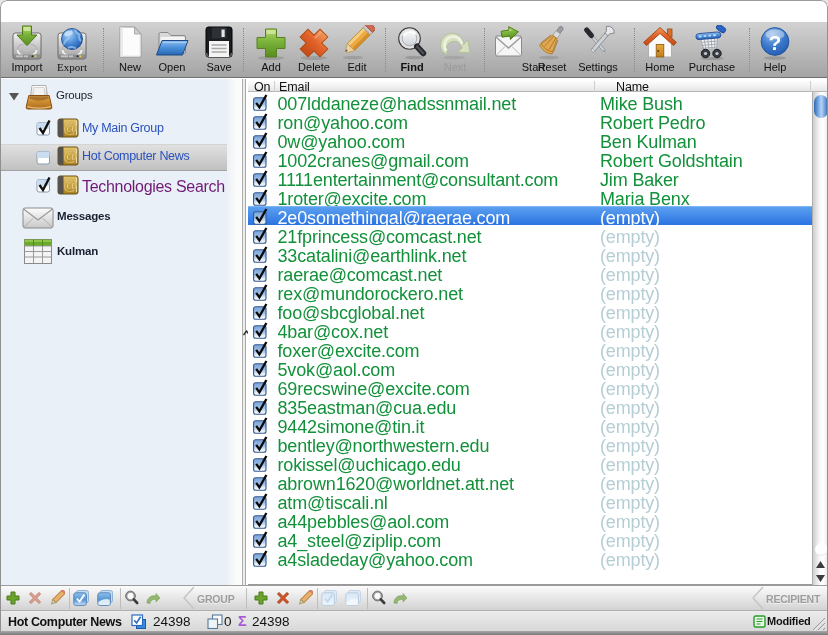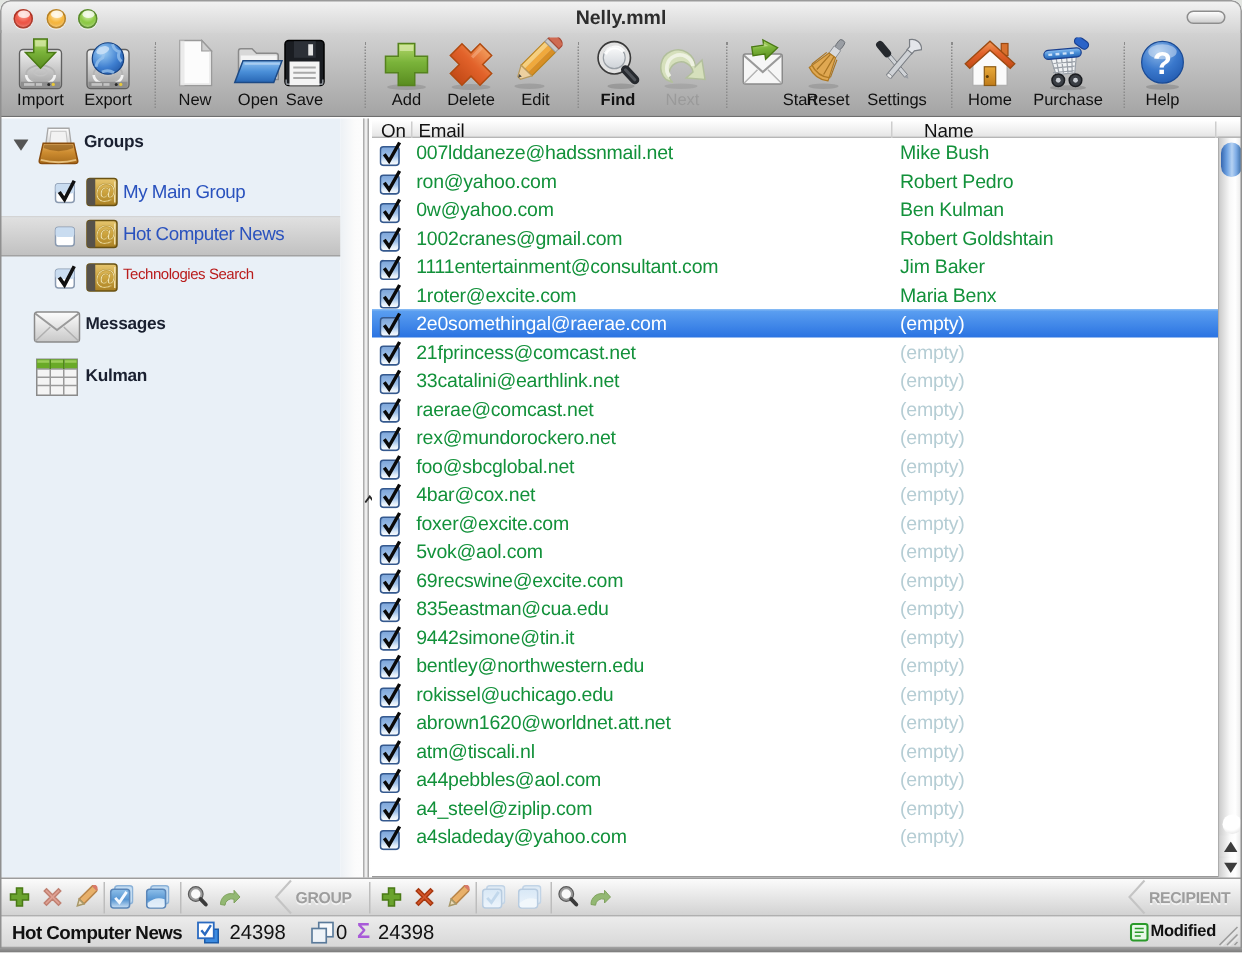--- a/index.html
+++ b/index.html
@@ -22,53 +22,40 @@
 .sidebar{position:absolute;left:0;top:0;width:227px;height:506px;background:#e9f0f7}
 .splitter{position:absolute;left:227px;top:0;width:21px;height:506px;background:linear-gradient(90deg,#edf1f5,#fbfbfb 45%,#ffffff)}
 .sgrip{position:absolute;left:15px;top:0;width:4px;height:506px;background:#ededed;border-left:1px solid #aeaeae;border-right:1px solid #a6a6a6}
 .hl{position:absolute;left:0;width:227px;height:27px;background:linear-gradient(#e0e0e0,#c1c1c1);border-top:1px solid #d4d4d4;border-bottom:1px solid #a2a2a2}
 
 .table{position:absolute;left:248px;top:0;width:564px;height:506px;background:#fff;border-bottom:1px solid #9a9a9a}
 .thead{position:absolute;left:0;top:0;width:580px;height:13px;background:linear-gradient(#ffffff,#eeeeee 70%,#e4e4e4);border-bottom:1px solid #b6b6b6;border-top:1px solid #fff}
 .thead .h{position:absolute;top:-0.5px;font-size:12.5px;letter-spacing:-0.1px;color:#111}
 .hdiv{position:absolute;top:1px;height:11px;border-left:1px solid #cdcdcd}
 .rows{position:absolute;left:0;top:13px;width:564px}
-.trow{position:relative;width:564px;height:19px;font-size:13px;letter-spacing:-0.15px;white-space:nowrap}
+.trow{position:relative;width:564px;height:19px;font-size:18px;letter-spacing:-0.15px;white-space:nowrap}
 .trow .cb{position:absolute;left:5px;top:1.5px}
 .trow .em{position:absolute;left:29.5px;top:2px;color:#12913a}
 .trow .nm{position:absolute;left:352px;top:2px;color:#12913a}
 .trow .ne{color:#b5cdd4}
 .trow.sel{background:linear-gradient(#8fc0f5,#5a9ef0 8%,#2a73e2)}
 .trow.sel .em,.trow.sel .nm{color:#fff}
 
 .vsb{position:absolute;left:812px;top:13px;width:16px;height:493px;background:linear-gradient(90deg,#cdcdcd,#f8f8f8 45%,#ffffff 70%,#e7e7e7);border-left:1px solid #adadad}
 .thumb{position:absolute;left:1px;top:3px;width:14px;height:23px;border-radius:7px;background:linear-gradient(90deg,#3567b0,#6ea2e2 28%,#b6d2f2 52%,#7fade6 72%,#35679f)}
 .sbtn{position:absolute;left:0;width:15px;height:14px;background:linear-gradient(90deg,#d0d0d0,#fafafa 45%,#ffffff 70%,#e4e4e4)}
 .sbtn svg{position:absolute;left:3.5px;top:4px}
 
 .btoolbar{position:absolute;left:0;top:585px;width:828px;height:25px;background:linear-gradient(#fbfbfb,#e9e9e9 45%,#d2d2d2);border-top:1px solid #9c9c9c}
 .btoolbar .bsep{position:absolute;top:2px;height:21px;border-left:1px solid #bdbdbd}
 .slab{font-size:10.5px;font-weight:bold;color:#9d9d9d;letter-spacing:-0.2px;text-shadow:0 1px 0 #f2f2f2}
 .statusbar{position:absolute;left:0;top:610px;width:828px;height:21px;background:linear-gradient(#ececec,#d8d8d8);border-top:1px solid #b0b0b0}
 .bedge{position:absolute;left:0;top:631px;width:828px;height:4px;background:linear-gradient(#a8a8a8,#787878)}
 </style></head><body>
 <div class="window">
-  <div class="titlebar">
-    <div class="tl red">
-        <i></i>
-      </div>
-      <div class="tl yel">
-        <i></i>
-      </div>
-      <div class="tl grn">
-        <i></i>
-      </div>
-    <div class="title">Nelly.mml</div>
-    <div class="pill"></div>
-  </div>
   <div class="toolbar" id="toolbar">
       <div class="tbi" style="left: -8px;">
         <div class="ic">
           <svg width="36" height="36" viewBox="0 0 36 36" style="position:absolute;left:50%;transform:translateX(-50%);bottom:0">
             <defs>
               <linearGradient id="sil" x1="0" y1="0" x2="0" y2="1">
                 <stop offset="0" stop-color="#f2f2f2"></stop>
                 <stop offset=".5" stop-color="#c9c9c9"></stop>
                 <stop offset="1" stop-color="#9d9d9d"></stop>
               </linearGradient>
@@ -114,21 +101,21 @@
             <rect x="7" y="30.4" width="7" height="1.8" fill="#c4c4c4"></rect>
             <rect x="15" y="30.4" width="4" height="1.8" fill="#c4c4c4"></rect>
             <circle cx="23.5" cy="31.3" r="1" fill="#2a2a2a"></circle>
             <circle cx="26.5" cy="31.3" r="1.1" fill="#e8c83a"></circle>
             <path d="M13.5 1 h9 v9 h5.5 L18 20.5 8 10 h5.5 z" fill="url(#grn)" stroke="#4a7a14" stroke-width="1"></path>
             <path d="M14.5 2 h7 v4 h-7 z" fill="#d8eaaa" opacity=".75"></path>
           </svg>
         </div>
         <div class="lb">Import</div>
       </div>
-      <div class="tbi" style="left: 37px;">
+      <div class="tbi" style="left: 37px; font-family: Liberation Serif, serif;">
         <div class="ic">
           <svg width="36" height="36" viewBox="0 0 36 36" style="position:absolute;left:50%;transform:translateX(-50%);bottom:0">
             <defs>
               <linearGradient id="sil" x1="0" y1="0" x2="0" y2="1">
                 <stop offset="0" stop-color="#f2f2f2"></stop>
                 <stop offset=".5" stop-color="#c9c9c9"></stop>
                 <stop offset="1" stop-color="#9d9d9d"></stop>
               </linearGradient>
               <linearGradient id="grn" x1="0" y1="0" x2="0" y2="1">
                 <stop offset="0" stop-color="#b5d96d"></stop>
@@ -275,21 +262,21 @@
               </linearGradient>
             </defs>
             <path d="M8 2 h14.5 l6.5 7 v23 H8 z" fill="#fcfcfc" stroke="#9a9a9a"></path>
             <path d="M8 2 h3 v30 H8 z" fill="#e4e4e4" opacity=".7"></path>
             <path d="M22.5 2 l6.5 7 h-6.5 z" fill="#cfcfcf" stroke="#9a9a9a" stroke-width=".8"></path>
             <path d="M9 31 h19 v-21.5" fill="none" stroke="#e8e8e8"></path>
           </svg>
         </div>
         <div class="lb">New</div>
       </div>
-      <div class="tbi" style="left: 168px;">
+      <div class="tbi" style="left: 184px;">
         <div class="ic">
           <svg width="36" height="36" viewBox="0 0 36 36" style="position:absolute;left:50%;transform:translateX(-50%);bottom:0">
             <defs>
               <linearGradient id="sil" x1="0" y1="0" x2="0" y2="1">
                 <stop offset="0" stop-color="#f2f2f2"></stop>
                 <stop offset=".5" stop-color="#c9c9c9"></stop>
                 <stop offset="1" stop-color="#9d9d9d"></stop>
               </linearGradient>
               <linearGradient id="grn" x1="0" y1="0" x2="0" y2="1">
                 <stop offset="0" stop-color="#b5d96d"></stop>
@@ -948,21 +935,21 @@
                 <stop offset="0" stop-color="#ffffff"></stop>
                 <stop offset="1" stop-color="#d4d4d4"></stop>
               </linearGradient>
             </defs>
             <path d="M5.5 12.5 L7 1.5 H21 L22.5 12.5 z" fill="url(#pp)" stroke="#a8a8a8" stroke-width=".9"></path>
             <path d="M8 12.5 L9 3.5 H19 L20 12.5 z" fill="#f2f2f2" stroke="#c4c4c4" stroke-width=".7"></path>
             <path d="M3.8 11.5 h20.4 l2.6 11.5 q.4 2 -1.8 2 H3 q-2.2 0 -1.8 -2 z" fill="url(#dw)" stroke="#8a4e0e"></path>
             <path d="M4.6 12.3 h18.8 l.5 2.3 q-9.9 4.3 -19.8 0 z" fill="#7e4e12" opacity=".55"></path>
             <path d="M2.2 22.6 q11.8 3.2 23.6 0" fill="none" stroke="#ecc684" stroke-width="1.3" opacity=".9"></path>
           </svg></div>
-        <div style="position:absolute;left:56px;top:10px;font-size:11.5px;font-weight:bold;letter-spacing:-0.2px;color:#1a2030">Groups</div>
+        <div style="position:absolute;left:56px;top:10px;font-size:11.5px;font-weight:normal;letter-spacing:-0.2px;color:#1a2030">Groups</div>
         <div class="hl" style="top:65px"></div>
         <div style="position:absolute;left:36px;top:40px"><svg width="15" height="17" viewBox="0 0 15 17">
             <rect x="1" y="3.5" width="12.5" height="12.5" rx="2" fill="#fff" stroke="#8a9ab0"></rect>
             <rect x="1" y="3.5" width="12.5" height="6.5" rx="2" fill="#c9dcf0"></rect>
             <path d="M3.5 9 L7 14 L13.5 1.5" fill="none" stroke="#111" stroke-width="2.4"></path>
           </svg></div>
         <div style="position:absolute;left:57px;top:39px"><svg width="22" height="20" viewBox="0 0 22 20">
             <defs>
               <linearGradient id="bk" x1="0" y1="0" x2="0" y2="1">
                 <stop offset="0" stop-color="#e6c670"></stop>
@@ -1005,21 +992,21 @@
                 <stop offset="0" stop-color="#e6c670"></stop>
                 <stop offset=".5" stop-color="#cda43e"></stop>
                 <stop offset="1" stop-color="#a87f24"></stop>
               </linearGradient>
             </defs>
             <rect x="1" y="1" width="20" height="18" rx="2" fill="url(#bk)" stroke="#6a5212" stroke-width="1"></rect>
             <path d="M3 1 h3.5 v18 H3 q-2 0 -2 -2 V3 q0 -2 2 -2 z" fill="#57524a"></path>
             <path d="M19.5 3 v14" stroke="#f0dfa8" fill="none"></path>
             <text x="13.3" y="14.8" font-size="14.5" text-anchor="middle" fill="#f4e6b4" stroke="#b89230" stroke-width=".4" font-family="Liberation Sans">@</text>
           </svg></div>
-        <div style="position:absolute;left:82px;top:99px;font-size:10px;letter-spacing:-0.3px;color:#b91c1c">Technologies Search</div>
+        <div style="position:absolute;left:82px;top:99px;font-size:16px;letter-spacing:-0.3px;color:#701a75">Technologies Search</div>
         <div style="position:absolute;left:22px;top:128px"><svg width="32" height="22" viewBox="0 0 32 22">
             <defs>
               <linearGradient id="ev" x1="0" y1="0" x2="0" y2="1">
                 <stop offset="0" stop-color="#fdfdfd"></stop>
                 <stop offset="1" stop-color="#c8c8c8"></stop>
               </linearGradient>
             </defs>
             <rect x="1" y="1" width="30" height="20" rx="2" fill="url(#ev)" stroke="#8a8a8a"></rect>
             <path d="M1.5 2 L16 13 L30.5 2" fill="none" stroke="#9a9a9a" stroke-width="1.3"></path>
             <path d="M1.5 20.5 L11.5 11 M30.5 20.5 L20.5 11" fill="none" stroke="#b0b0b0"></path>

